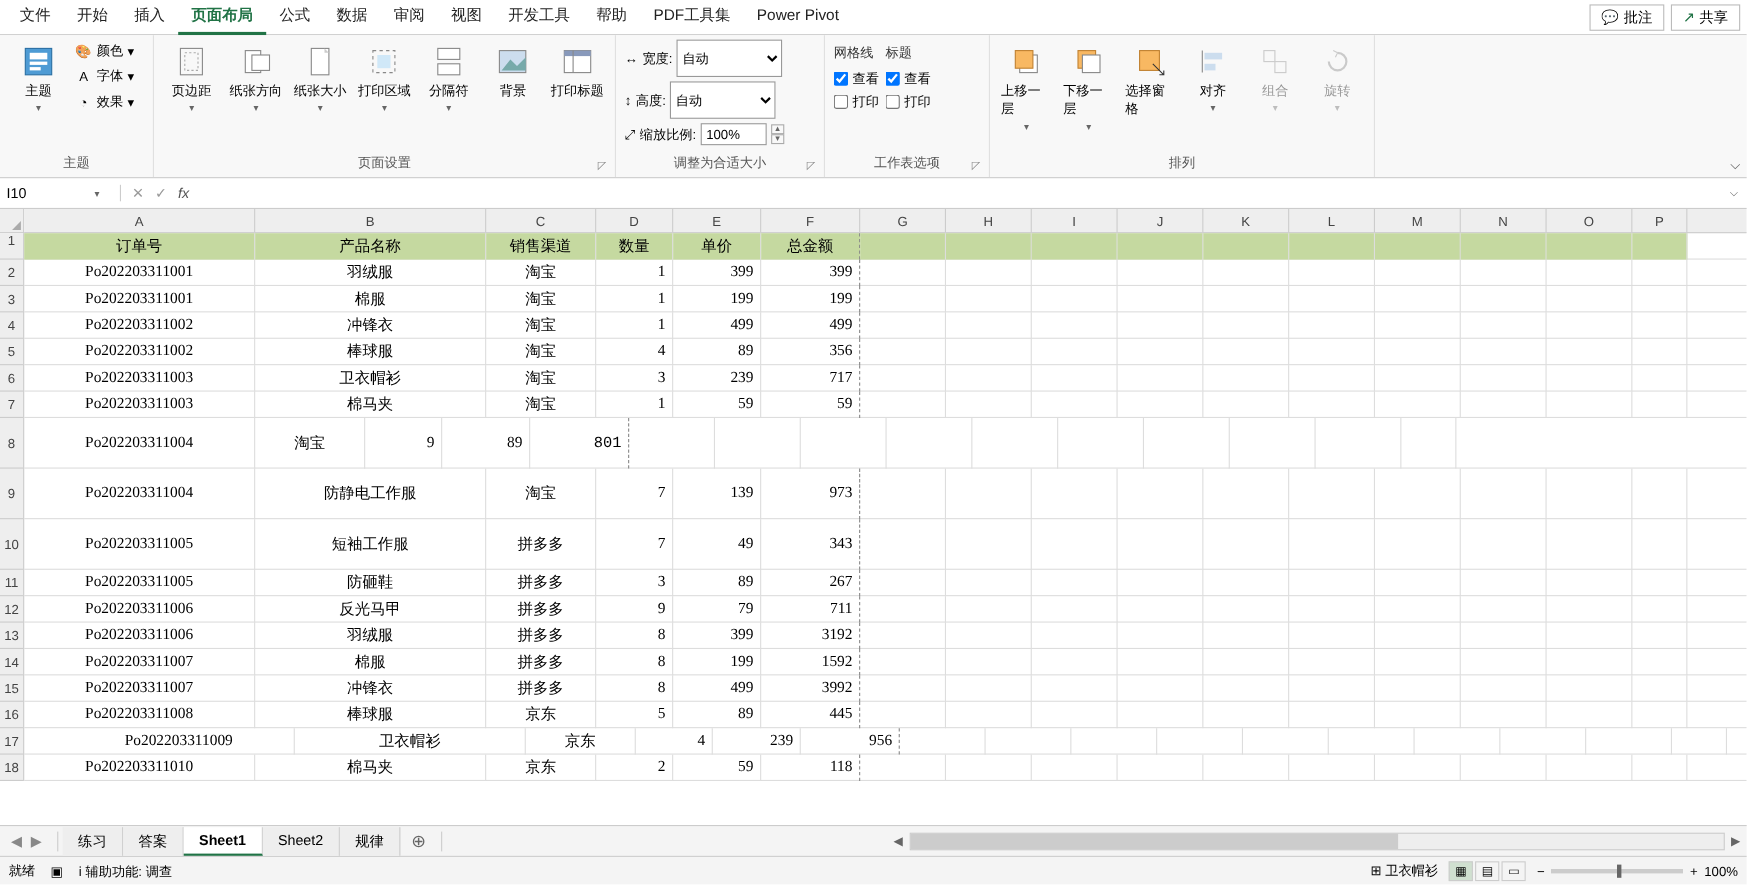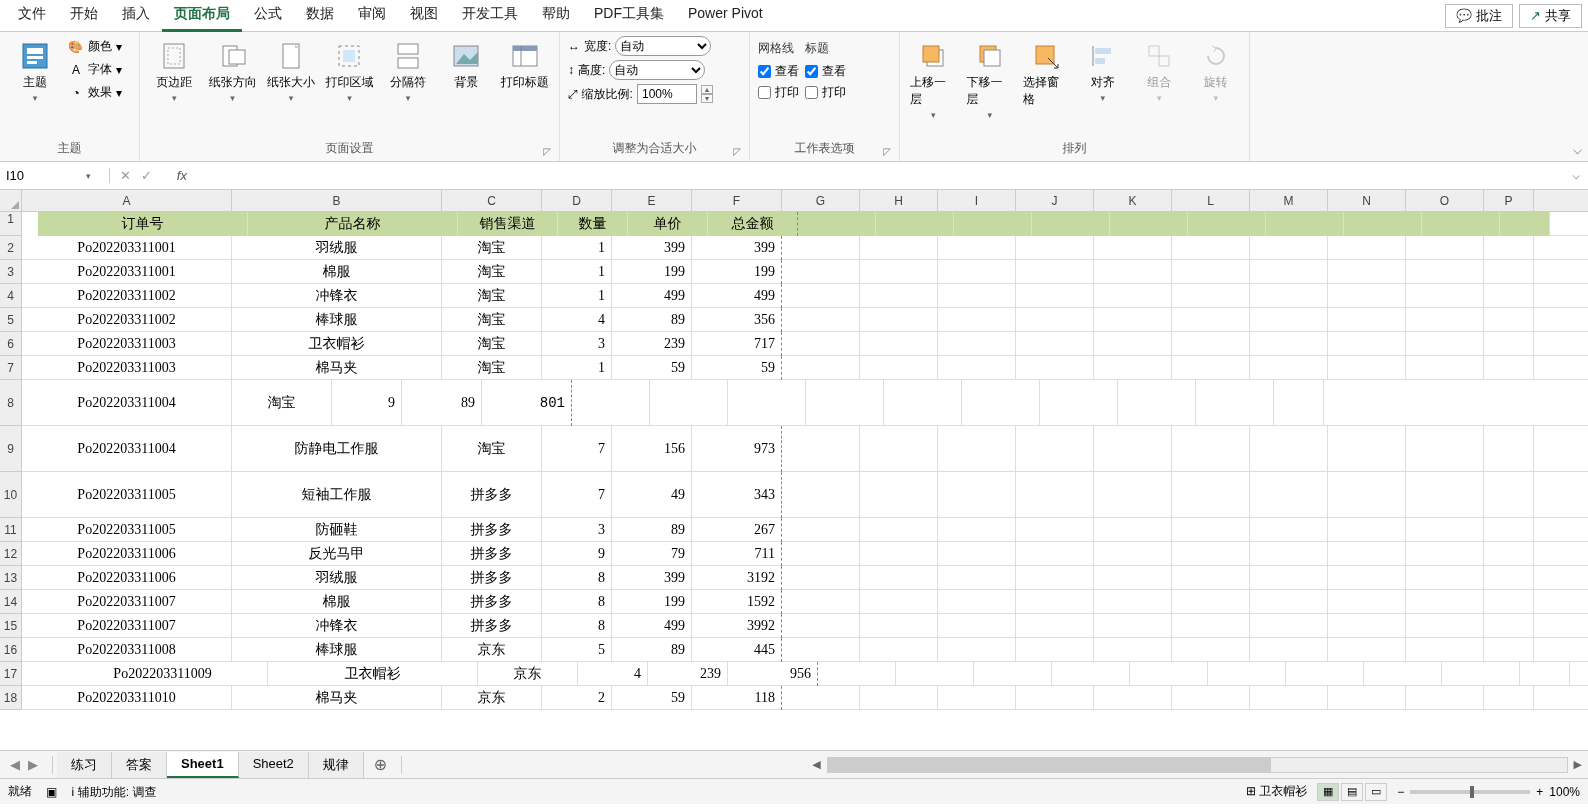--- a/index.html
+++ b/index.html
@@ -20,37 +20,37 @@
 .ribbon-group .label .launcher { position: absolute; right: 0; bottom: 2px; font-size: 10px; color: #888; }
 .big-btn { display: flex; flex-direction: column; align-items: center; justify-content: flex-start; width: 54px; padding: 4px 2px; font-size: 12px; gap: 2px; cursor: pointer; }
 .big-btn .ico { width: 32px; height: 32px; display: flex; align-items: center; justify-content: center; }
 .big-btn .caret { font-size: 9px; color: #666; }
 .small-row { display: flex; align-items: center; font-size: 12px; gap: 4px; padding: 2px 0; }
 .small-row .ico { width: 16px; height: 16px; display:inline-flex; align-items:center; justify-content:center; }
 .theme-col { display:flex; flex-direction:column; gap:2px; }
 .scale-grid { display:flex; flex-direction:column; gap:4px; font-size:12px; }
 .scale-grid .row { display:flex; align-items:center; gap:4px; }
 .scale-grid select, .scale-grid input { font-size:12px; border:1px solid #999; background:#fff; }
-.scale-grid select { width: 96px; height:20px;border-radius:10px; }
+.scale-grid select { width: 96px; height:34px; }
 .scale-grid input { width: 60px; height:20px; padding:0 4px; }
 .spin { display:inline-flex; flex-direction:column; }
 .spin span { font-size:7px; line-height:7px; color:#666; border:1px solid #aaa; width:12px; text-align:center; cursor:pointer; }
 .check-col { display:flex; flex-direction:column; gap:4px; font-size:12px; padding-top:4px; }
 .check-col .hdr { font-size:12px; color:#333; padding-bottom:2px; }
 .check-col label { display:flex; align-items:center; gap:4px; }
 .ribbon-collapse { position:absolute; right:6px; bottom:4px; font-size:12px; color:#666; cursor:pointer; }
 
 
 .formula-bar { display:flex; align-items:center; height:28px; border-bottom:1px solid #ccc; font-size:13px; }
 .name-box { width:110px; border-right:1px solid #ccc; display:flex; align-items:center; padding:0 6px; }
 .name-box input { border:none; width:80px; font-size:13px; outline:none; }
 .name-box .dd { font-size:9px; color:#666; }
 .fb-btns { display:flex; align-items:center; gap:10px; padding:0 10px; color:#999; }
 .fb-btns span { cursor:pointer; font-size:13px; }
-.fx { font-style: italic; color:#555;margin-left:15px; }
+.fx { font-style: italic; color:#555; }
 .formula-input { flex:1; padding:0 6px; }
 .formula-input input { width:100%; border:none; outline:none; font-size:13px; }
 .fb-expand { padding:0 8px; color:#666; font-size:10px; }
 
 
 .grid-wrap { position:relative; height: 560px; overflow:hidden; }
 .corner { position:absolute; left:0; top:0; width:22px; height:22px; background:#eee; border-right:1px solid #ccc; border-bottom:1px solid #ccc; }
 .corner::after { content:""; position:absolute; right:2px; bottom:2px; width:0; height:0; border-left:8px solid transparent; border-bottom:8px solid #aaa; }
 .col-headers { position:absolute; left:22px; top:0; right:0; height:22px; display:flex; background:#eee; border-bottom:1px solid #ccc; }
 .col-headers div { border-right:1px solid #ccc; text-align:center; font-size:12px; color:#444; line-height:22px; }
@@ -402,21 +402,21 @@
       <div style="height: 24px; line-height: 24px;">11</div>
       <div style="height: 24px; line-height: 24px;">12</div>
       <div style="height: 24px; line-height: 24px;">13</div>
       <div style="height: 24px; line-height: 24px;">14</div>
       <div style="height: 24px; line-height: 24px;">15</div>
       <div style="height: 24px; line-height: 24px;">16</div>
       <div style="height: 24px; line-height: 24px;">17</div>
       <div style="height: 24px; line-height: 24px;">18</div>
     </div>
   <div class="cells" id="cells">
-      <div class="row hdr-row" style="height: 24px; margin-left: 16px;">
+      <div class="row hdr-row" style="height: 24px;">
         <div class="cell" style="width: 210px; height: 24px;">订单号</div>
         <div class="cell" style="width: 210px; height: 24px;">产品名称</div>
         <div class="cell" style="width: 100px; height: 24px;">销售渠道</div>
         <div class="cell" style="width: 70px; height: 24px;">数量</div>
         <div class="cell" style="width: 80px; height: 24px;">单价</div>
         <div class="cell page-break" style="width: 90px; height: 24px;">总金额</div>
         <div class="cell" style="width: 78px; height: 24px;"></div>
         <div class="cell" style="width: 78px; height: 24px;"></div>
         <div class="cell" style="width: 78px; height: 24px;"></div>
         <div class="cell" style="width: 78px; height: 24px;"></div>
@@ -550,21 +550,21 @@
         <div class="cell" style="width: 78px; height: 46px;"></div>
         <div class="cell" style="width: 78px; height: 46px;"></div>
         <div class="cell" style="width: 78px; height: 46px;"></div>
         <div class="cell" style="width: 50px; height: 46px;"></div>
       </div>
       <div class="row" style="height: 46px;">
         <div class="cell" style="width: 210px; height: 46px;">Po202203311004</div>
         <div class="cell" style="width: 210px; height: 46px;">防静电工作服</div>
         <div class="cell" style="width: 100px; height: 46px;">淘宝</div>
         <div class="cell num" style="width: 70px; height: 46px;">7</div>
-        <div class="cell num" style="width: 80px; height: 46px;">156</div>
+        <div class="cell num" style="width: 80px; height: 46px;">139</div>
         <div class="cell num page-break" style="width: 90px; height: 46px;">973</div>
         <div class="cell" style="width: 78px; height: 46px;"></div>
         <div class="cell" style="width: 78px; height: 46px;"></div>
         <div class="cell" style="width: 78px; height: 46px;"></div>
         <div class="cell" style="width: 78px; height: 46px;"></div>
         <div class="cell" style="width: 78px; height: 46px;"></div>
         <div class="cell" style="width: 78px; height: 46px;"></div>
         <div class="cell" style="width: 78px; height: 46px;"></div>
         <div class="cell" style="width: 78px; height: 46px;"></div>
         <div class="cell" style="width: 78px; height: 46px;"></div>

